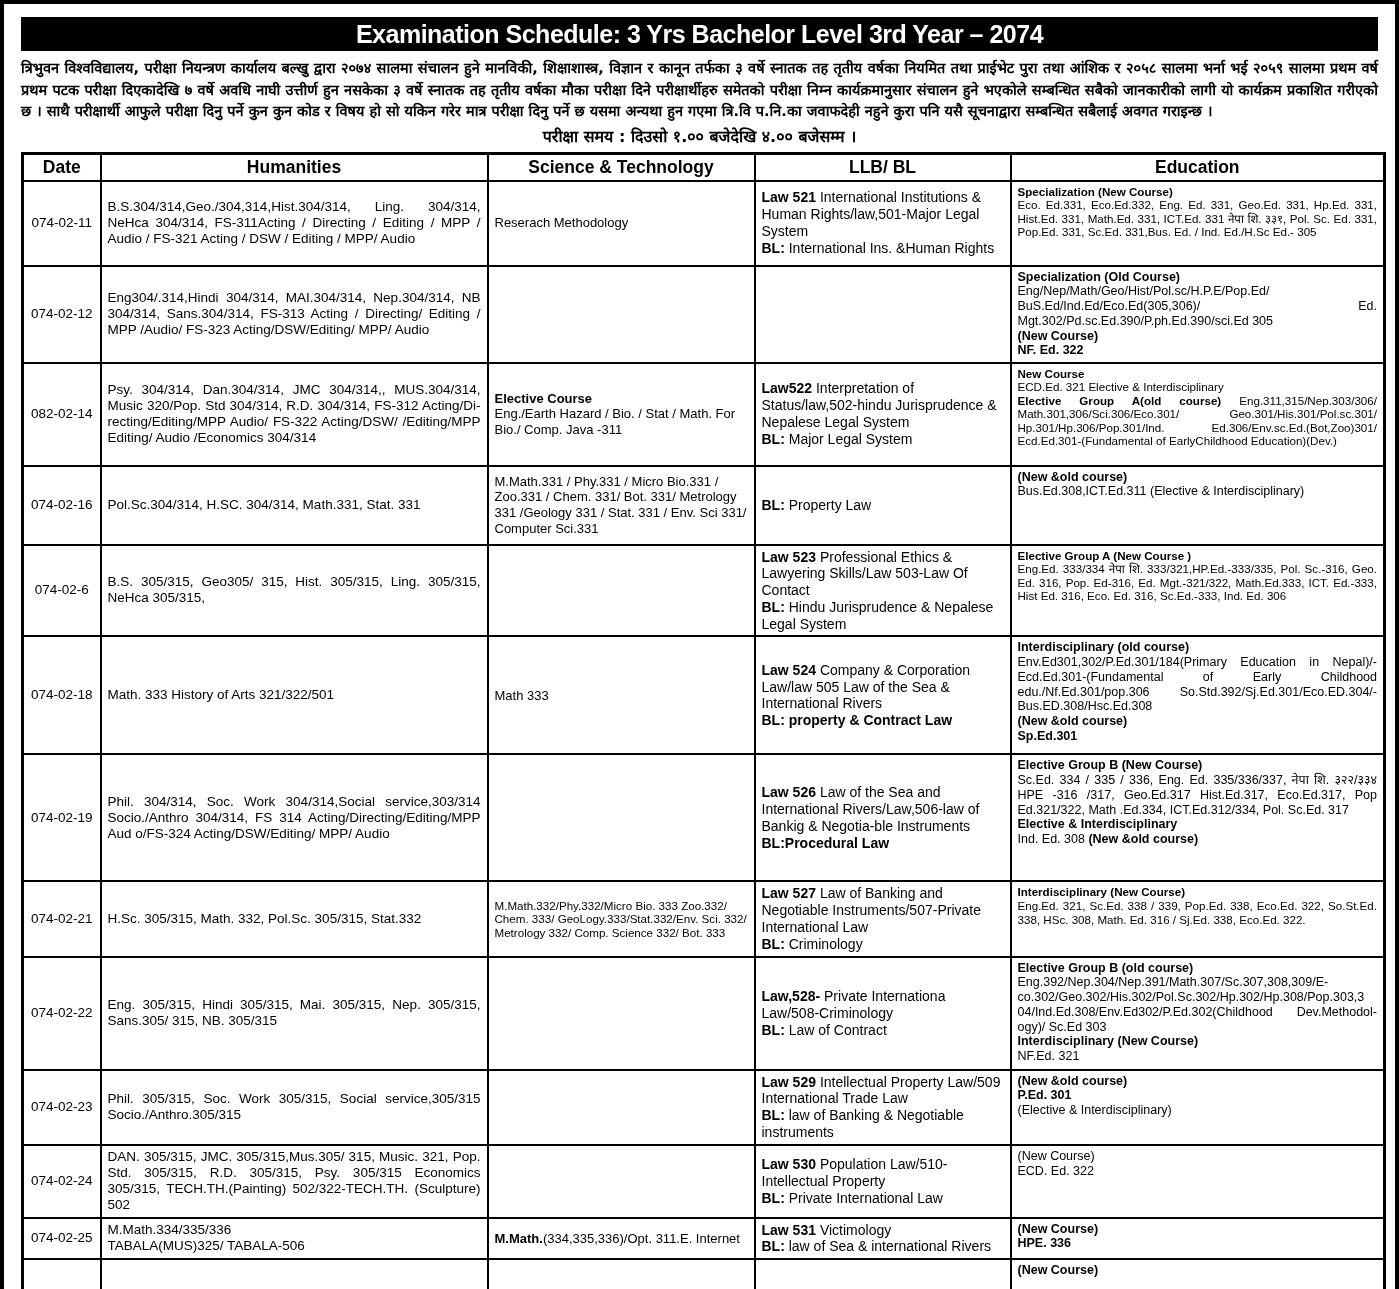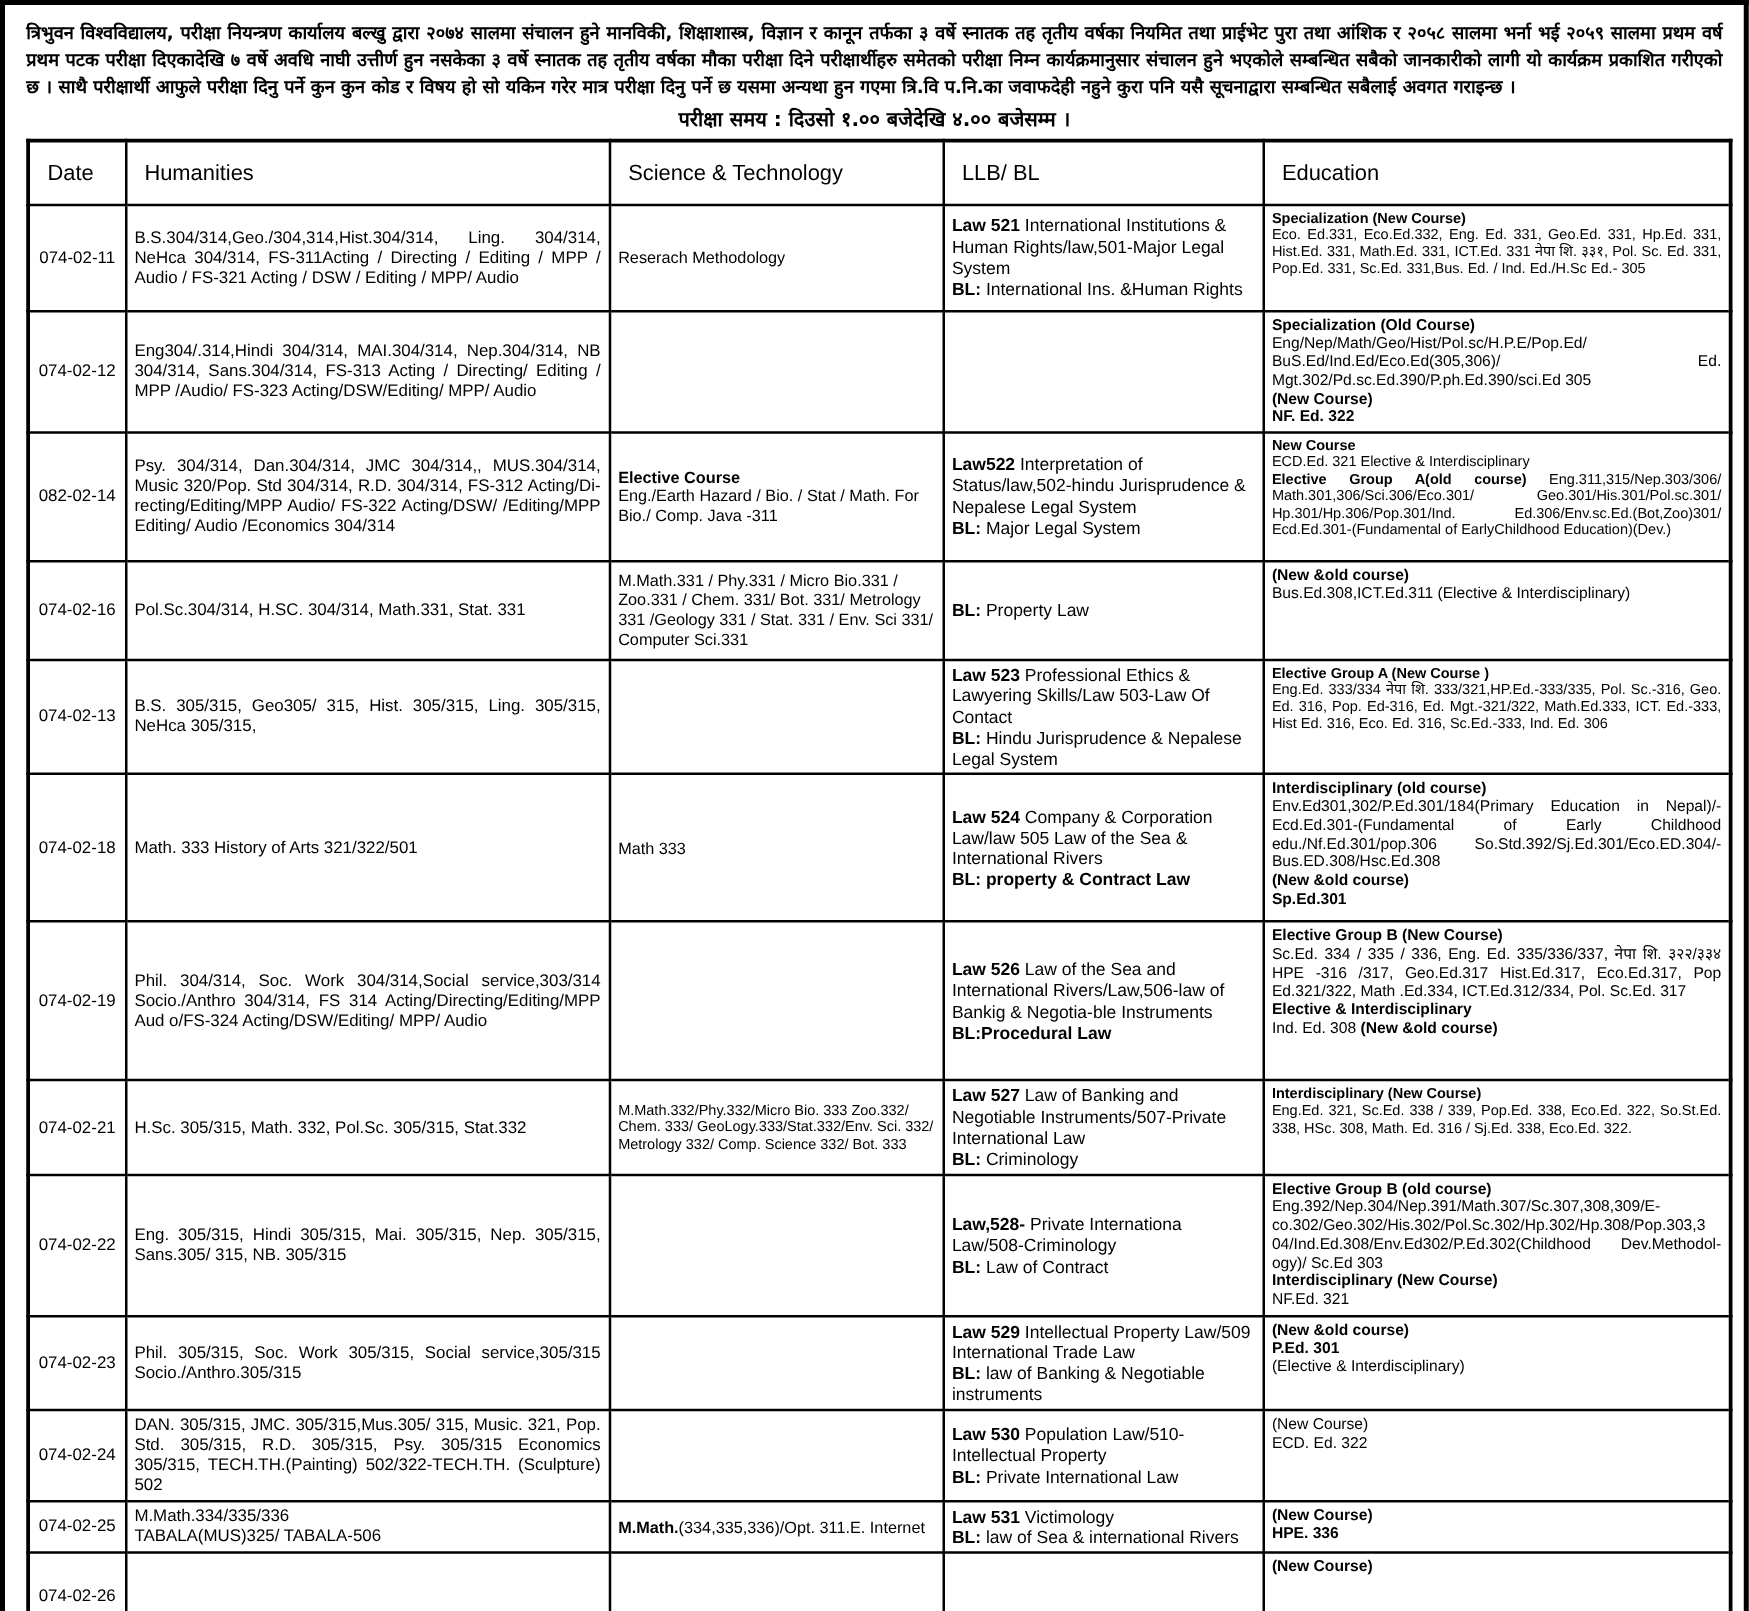--- a/index.html
+++ b/index.html
@@ -27,35 +27,36 @@
     font-size:16px;font-weight:bold;
   }
   table.sched{
     border-collapse:collapse;table-layout:fixed;width:1362px;margin:0 auto;
     border:3px solid #000;
   }
   .sched th,.sched td{
     border:2px solid #000;padding:3px 6px;vertical-align:middle;
     font-size:13.5px;line-height:1.2;overflow-wrap:break-word;word-break:break-word;
   }
-  .sched th{font-size:17.5px;padding:14px;text-align:left;font-weight:normal;}
+  .sched th{font-size:17.5px;padding:2px;text-align:center;font-weight:bold;}
   td.c-date{text-align:center;}
   td.c-humanities{text-align:justify;}
   td.c-science{font-size:13px;}
   td.c-llb{font-size:14px;vertical-align:middle;}
   td.c-education{vertical-align:top;font-size:12.5px;line-height:1.18;text-align:justify;}
   td.sm{font-size:11.6px !important;line-height:1.17;}
   .para{margin:0;}
   .b{font-weight:bold;}
 </style>
 </head>
 <body>
 
 <div class="page">
 
+  <div class="banner" style="background: rgb(0, 0, 0); color: rgb(255, 255, 255);">Examination Schedule: 3 Yrs Bachelor Level 3rd Year – 2074</div>
 
   <div class="notice">त्रिभुवन विश्वविद्यालय, परीक्षा नियन्त्रण कार्यालय बल्खु द्वारा २०७४ सालमा संचालन  हुने मानविकी, शिक्षाशास्त्र, विज्ञान र कानून तर्फका ३ वर्षे स्नातक तह तृतीय वर्षका नियमित तथा प्राईभेट पुरा तथा आंशिक र २०५८ सालमा भर्ना भई २०५९ सालमा प्रथम वर्ष प्रथम पटक परीक्षा दिएकादेखि ७ वर्षे अवधि नाघी उत्तीर्ण हुन नसकेका ३ वर्षे स्नातक तह तृतीय वर्षका मौका परीक्षा  दिने परीक्षार्थीहरु समेतको परीक्षा निम्न कार्यक्रमानुसार संचालन हुने भएकोले सम्बन्धित सबैको जानकारीको लागी यो कार्यक्रम प्रकाशित गरीएको छ । साथै परीक्षार्थी आफुले परीक्षा दिनु पर्ने कुन कुन  कोड र विषय हो सो यकिन गरेर मात्र परीक्षा दिनु पर्ने छ यसमा अन्यथा हुन गएमा त्रि.वि प.नि.का जवाफदेही नहुने कुरा पनि  यसै सूचनाद्वारा  सम्बन्धित सबैलाई अवगत गराइन्छ ।</div>
 
   <div class="examtime">परीक्षा समय : दिउसो १.०० बजेदेखि ४.०० बजेसम्म ।</div>
 
   <table class="sched">
     <colgroup>
       <col style="width:78px">
         <col style="width:387px">
         <col style="width:267px">
@@ -132,21 +133,21 @@
           </td>
           <td class="c-llb">
             <div class="para"><span class="b">BL: </span>Property  Law</div>
           </td>
           <td class="c-education">
             <div class="para"><span class="b">(New &amp;old course)</span></div>
             <div class="para">Bus.Ed.308,ICT.Ed.311 (Elective &amp; Interdisciplinary)</div>
           </td>
         </tr>
         <tr style="height: 73px;">
-          <td class="c-date">074-02-13</td>
+          <td class="c-date">074-02-6</td>
           <td class="c-humanities">
             <div class="para">B.S. 305/315, Geo305/ 315, Hist. 305/315, Ling. 305/315, NeHca 305/315,</div>
           </td>
           <td class="c-science"></td>
           <td class="c-llb">
             <div class="para"><span class="b">Law 523 </span>Professional Ethics &amp; Lawyering Skills/Law 503-Law Of Contact</div>
             <div class="para"><span class="b">BL: </span>Hindu Jurisprudence &amp; Nepalese Legal System</div>
           </td>
           <td class="c-education sm">
             <div class="para"><span class="b">Elective Group A (New Course )</span></div>

